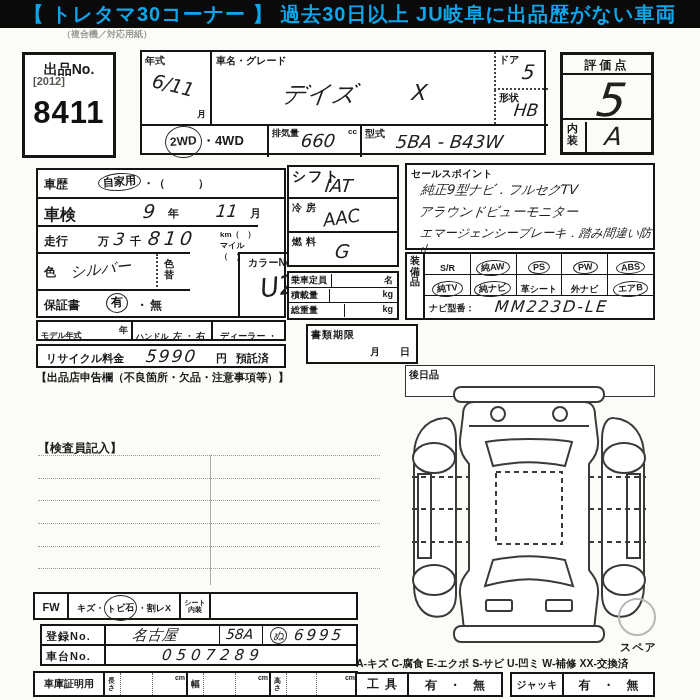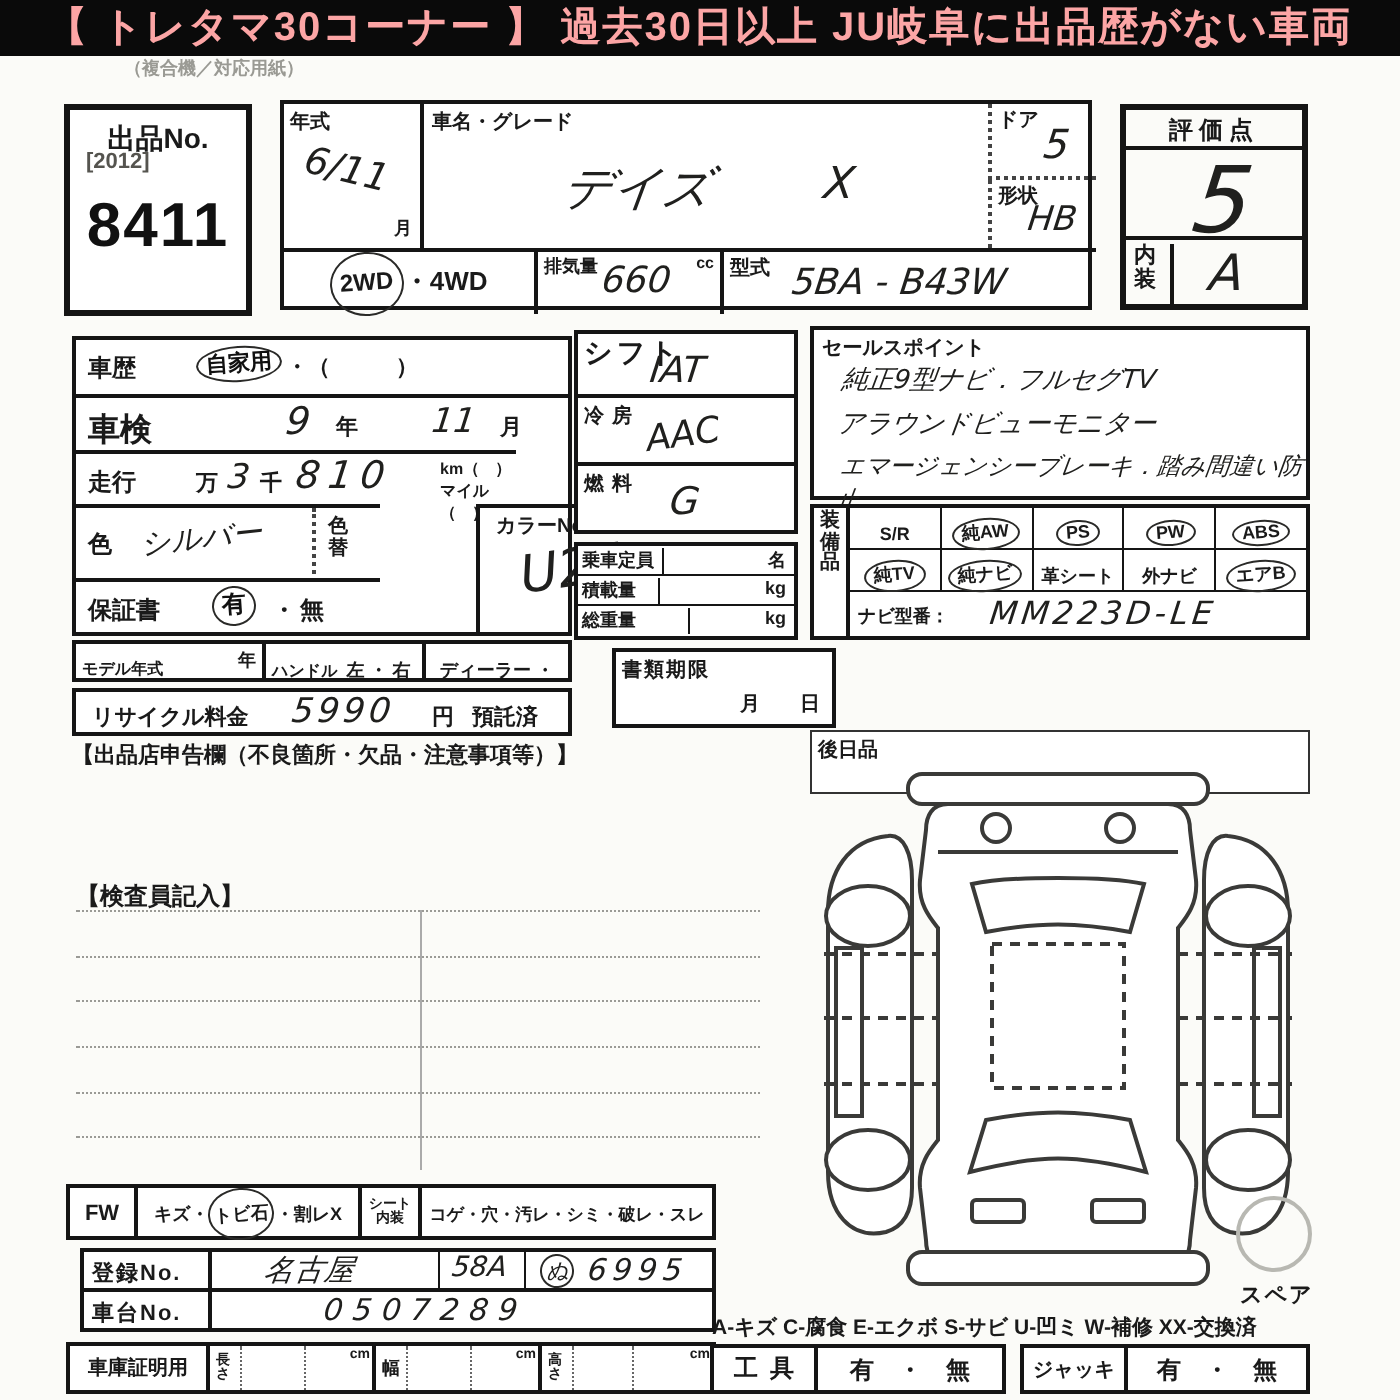--- a/index.html
+++ b/index.html
@@ -6,32 +6,32 @@
   body { background:#e8e8e8; font-family:"Liberation Sans","DejaVu Sans",sans-serif; }
   .sheet { position:relative; width:700px; height:700px; background:#fbfbf8; color:#111; overflow:hidden; margin:0 auto; }
   .abs { position:absolute; }
   .box { border:2px solid #151515; background:#fff; }
   .thick { border:3px solid #151515; }
   .lbl { font-weight:bold; color:#1a1a1a; }
   .hw { font-family:"DejaVu Sans",sans-serif; font-style:italic; color:#20201e; display:inline-block; transform:skewX(-7deg); }
   .circ { display:inline-block; border:1.5px solid #2a2a28; border-radius:50%; padding:0 4px 1px 4px; transform:rotate(-4deg); }
   .vtxt { display:inline-block; word-break:break-all; line-height:1.05; }
   .dotline { border-top:1.5px dotted #9a9a96; }
-  .hdr { background:#0a0a0a; color:#fca5a5; font-weight:bold; text-align:center; }
+  .hdr { background:#0a0a0a; color:#0ea5e9; font-weight:bold; text-align:center; }
   .cellline { border-right:2px solid #151515; }
 </style>
 </head>
 <body>
 
 <div class="sheet">
 
   <div class="abs hdr" style="left:0;top:0;width:700px;height:28px;font-size:20px;line-height:28px;letter-spacing:1px;">【 トレタマ30コーナー 】 過去30日以上 JU岐阜に出品歴がない車両</div>
   <div class="abs" style="left:62px;top:28px;font-size:9px;color:#9a9a94;font-weight:bold;">（複合機／対応用紙）</div>
 
-  <div class="abs thick" style="left:32px;top:52px;width:94px;height:106px;background:#fff;">
+  <div class="abs thick" style="left:22px;top:52px;width:94px;height:106px;background:#fff;">
     <div class="abs lbl" style="left:0;top:6px;width:100%;text-align:center;font-size:14px;">出品No.</div>
     <div class="abs" style="left:8px;top:20px;font-size:11px;color:#55544f;font-weight:bold;">[2012]</div>
     <div class="abs" style="left:0;top:40px;width:100%;text-align:center;font-size:31px;font-weight:bold;letter-spacing:1px;">8411</div>
   </div>
 
   <div class="abs box" style="left:140px;top:50px;width:406px;height:105px;">
 
     <div class="abs cellline" style="left:0;top:0;width:70px;height:72px;">
       <span class="lbl abs" style="left:3px;top:2px;font-size:10px;">年式</span>
       <span class="hw abs" style="left:10px;top:22px;font-size:19px;transform:rotate(14deg);">6/11</span>
@@ -267,23 +267,20 @@
   <div class="abs box" style="left:33px;top:592px;width:325px;height:28px;display:flex;align-items:center;">
     <div style="width:34px;text-align:center;border-right:2px solid #151515;height:100%;line-height:24px;">
       <span class="lbl" style="font-size:11px;">FW</span>
     </div>
     <div style="width:112px;text-align:center;border-right:2px solid #151515;height:100%;line-height:24px;white-space:nowrap;">
       <span class="lbl" style="font-size:9px;">キズ・</span><span class="circ lbl" style="font-size:9px;padding:0 2px;">トビ石</span><span class="lbl" style="font-size:9px;">・割レX</span>
     </div>
     <div style="width:30px;border-right:2px solid #151515;height:100%;display:flex;align-items:center;justify-content:center;">
       <span class="lbl vtxt" style="width:22px;font-size:7px;text-align:center;">シート内装</span>
     </div>
-    <div style="flex:1;text-align:center;white-space:nowrap;">
-      <span class="lbl" style="font-size:8.5px;">コゲ・穴・汚レ・シミ・破レ・スレ</span>
-    </div>
   </div>
 
   <div class="abs box" style="left:40px;top:624px;width:318px;height:42px;">
     <div class="abs" style="left:0;top:0;width:314px;height:20px;border-bottom:2px solid #151515;">
       <span class="lbl abs" style="left:4px;top:3px;font-size:11px;letter-spacing:1px;">登録No.</span>
       <span class="abs" style="left:62px;top:0;height:18px;border-left:2px solid #151515;"></span>
       <span class="hw abs" style="left:90px;top:0px;font-size:15px;">名古屋</span>
       <span class="abs" style="left:177px;top:0;height:18px;border-left:1.5px solid #151515;"></span>
       <span class="hw abs" style="left:184px;top:0px;font-size:14px;">58A</span>
       <span class="abs" style="left:220px;top:0;height:18px;border-left:1.5px solid #151515;"></span>

